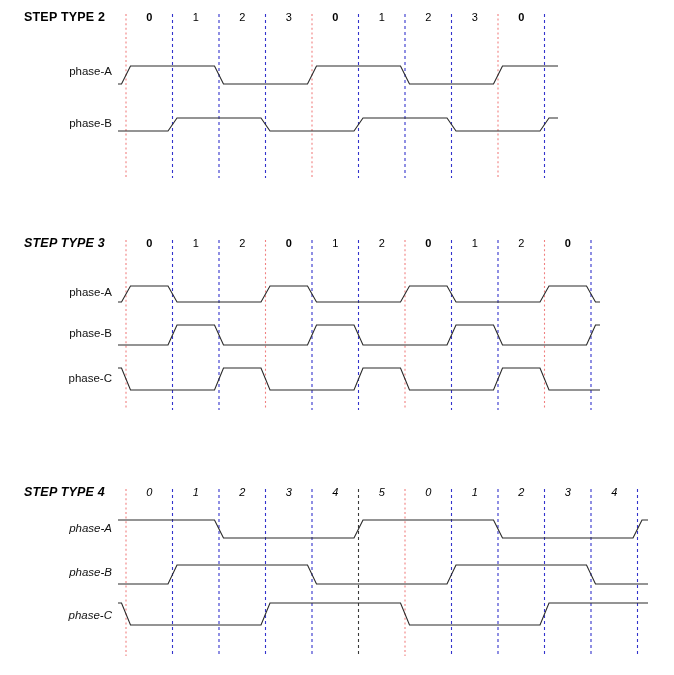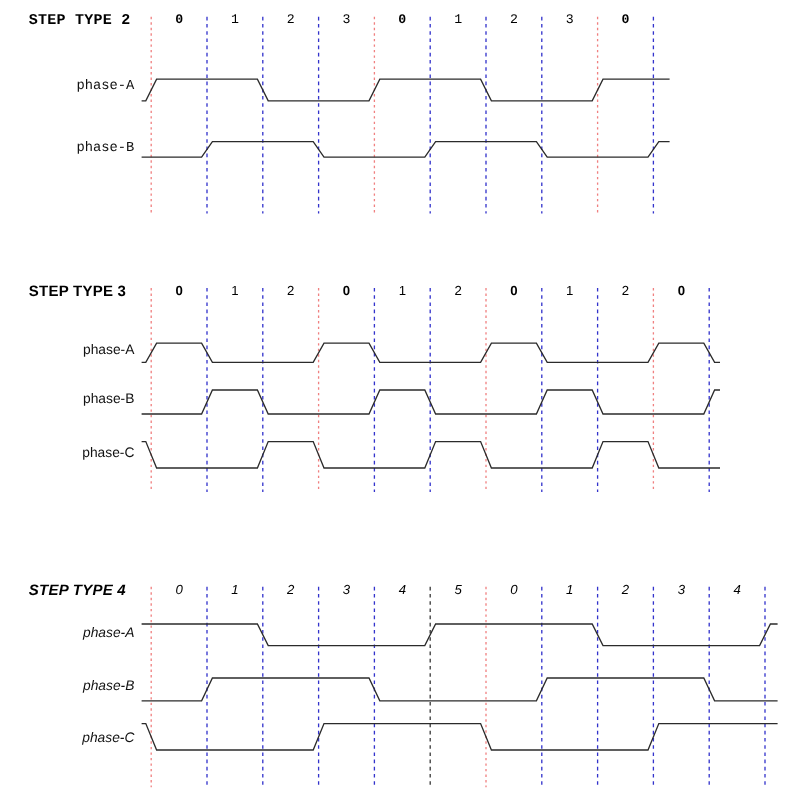--- a/index.html
+++ b/index.html
@@ -13,21 +13,21 @@
   svg{position:absolute;left:0;top:0;overflow:visible;}
   .wave{fill:none;stroke:#2b2b2b;stroke-width:1.1;stroke-linejoin:miter;stroke-linecap:butt;}
   .grid-red{stroke:#f08080;stroke-width:1.1;stroke-dasharray:2 2.6;}
   .grid-blue{stroke:#3333cc;stroke-width:1.1;stroke-dasharray:3 3;}
   .grid-dark{stroke:#3a3a3a;stroke-width:1.1;stroke-dasharray:3 3;}
 </style>
 </head>
 <body>
 
 <div id="root">
-    <div class="diagram" style="top: 0px; height: 675px; font-family: Liberation Mono, monospace;">
+    <div class="diagram" style="top: 0px; height: 675px;">
       <div class="title" style="left: 24px; top: 10px;">STEP TYPE 2</div>
       <div class="step-num bold" style="left: 134.25px; width: 30px; top: 11px;">0</div>
       <div class="step-num" style="left: 180.75px; width: 30px; top: 11px;">1</div>
       <div class="step-num" style="left: 227.25px; width: 30px; top: 11px;">2</div>
       <div class="step-num" style="left: 273.75px; width: 30px; top: 11px;">3</div>
       <div class="step-num bold" style="left: 320.25px; width: 30px; top: 11px;">0</div>
       <div class="step-num" style="left: 366.75px; width: 30px; top: 11px;">1</div>
       <div class="step-num" style="left: 413.25px; width: 30px; top: 11px;">2</div>
       <div class="step-num" style="left: 459.75px; width: 30px; top: 11px;">3</div>
       <div class="step-num bold" style="left: 506.25px; width: 30px; top: 11px;">0</div>
@@ -42,21 +42,21 @@
         <line x1="358.5" y1="14" x2="358.5" y2="178" class="grid-blue"></line>
         <line x1="405" y1="14" x2="405" y2="178" class="grid-blue"></line>
         <line x1="451.5" y1="14" x2="451.5" y2="178" class="grid-blue"></line>
         <line x1="498" y1="14" x2="498" y2="178" class="grid-red"></line>
         <line x1="544.5" y1="14" x2="544.5" y2="178" class="grid-blue"></line>
         <path d="M118.0 84.0 L121.5 84.0 L130.5 66.0 L214.5 66.0 L223.5 84.0 L307.5 84.0 L316.5 66.0 L400.5 66.0 L409.5 84.0 L493.5 84.0 L502.5 66.0 L558.0 66.0" class="wave"></path>
         <path d="M118.0 131.0 L168.0 131.0 L177.0 118.0 L261.0 118.0 L270.0 131.0 L354.0 131.0 L363.0 118.0 L447.0 118.0 L456.0 131.0 L540.0 131.0 L549.0 118.0 L558.0 118.0" class="wave"></path>
       </svg>
     </div>
     <div class="diagram" style="top: 0px; height: 675px;">
-      <div class="title" style="left: 24px; top: 236px;">STEP TYPE 3</div>
+      <div class="title" style="left: 24px; top: 236px; font-style: italic;">STEP TYPE 3</div>
       <div class="step-num bold" style="left: 134.25px; width: 30px; top: 237px;">0</div>
       <div class="step-num" style="left: 180.75px; width: 30px; top: 237px;">1</div>
       <div class="step-num" style="left: 227.25px; width: 30px; top: 237px;">2</div>
       <div class="step-num bold" style="left: 273.75px; width: 30px; top: 237px;">0</div>
       <div class="step-num" style="left: 320.25px; width: 30px; top: 237px;">1</div>
       <div class="step-num" style="left: 366.75px; width: 30px; top: 237px;">2</div>
       <div class="step-num bold" style="left: 413.25px; width: 30px; top: 237px;">0</div>
       <div class="step-num" style="left: 459.75px; width: 30px; top: 237px;">1</div>
       <div class="step-num" style="left: 506.25px; width: 30px; top: 237px;">2</div>
       <div class="step-num bold" style="left: 552.75px; width: 30px; top: 237px;">0</div>

